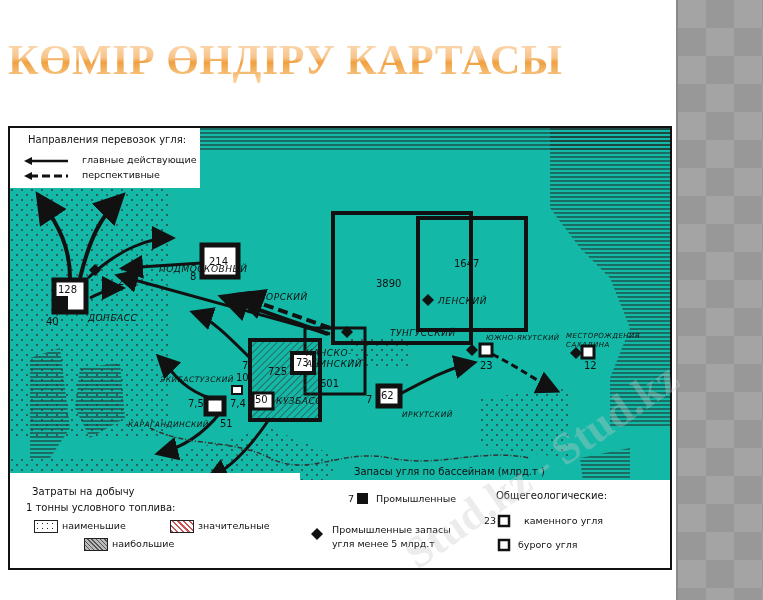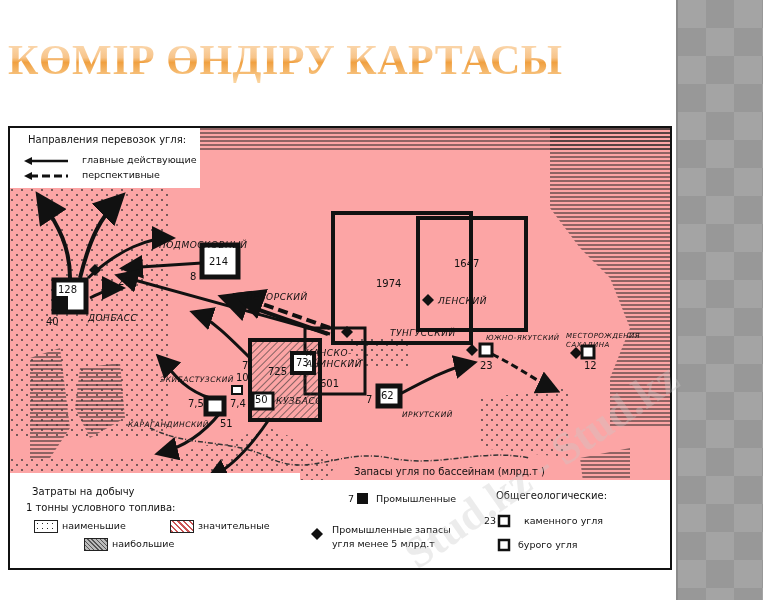--- a/index.html
+++ b/index.html
@@ -24,21 +24,21 @@
       background-color: #a4a4a4;
       background-image:
         linear-gradient(45deg, #989898 25%, transparent 25%, transparent 75%, #989898 75%),
         linear-gradient(45deg, #989898 25%, transparent 25%, transparent 75%, #989898 75%);
       background-size: 56px 56px;
       background-position: 0 0, 28px 28px;
       border-left: 2px solid #8a8a8a;
     }
     .map-frame {
       position: absolute; left: 8px; top: 126px; width: 660px; height: 440px;
-      border: 2px solid #111; background: #fca5a5; overflow: hidden;
+      border: 2px solid #111; background: #14b8a6; overflow: hidden;
     }
     .map-svg { position: absolute; left: 0; top: 0; }
     .lbl { position: absolute; font-family: "DejaVu Sans", sans-serif; color: #111; white-space: nowrap; }
     .lbl-it { font-style: italic; font-size: 9px; letter-spacing: 0.5px; }
     .num { font-size: 10px; }
     .legend-text { font-size: 9.5px; }
     .legend-head { font-size: 10px; }
     .swatch { display: inline-block; width: 22px; height: 11px; border: 1px solid #222; vertical-align: middle; margin-right: 4px; }
     .sw-dots { background-image: radial-gradient(#222 0.8px, transparent 1px); background-size: 5px 5px; }
     .sw-hatch { background-image: repeating-linear-gradient(45deg, #c55 0 1.5px, transparent 1.5px 4px); }
@@ -147,32 +147,32 @@
     <rect x="347" y="365" width="11" height="11" fill="#111"></rect>
     <path d="M307,400 l6,6 l-6,6 l-6,-6 Z" fill="#111"></path>
     <rect x="489" y="388" width="10" height="10" fill="#fff" stroke="#111" stroke-width="2.5"></rect>
     <rect x="489" y="412" width="10" height="10" fill="#fff" stroke="#111" stroke-width="2.5"></rect>
   </svg>
 
   <div class="lbl legend-head" style="left:18px;top:6px;">Направления перевозок угля:</div>
   <div class="lbl legend-text" style="left:72px;top:26px;">главные действующие</div>
   <div class="lbl legend-text" style="left:72px;top:41px;">перспективные</div>
 
-  <div class="lbl lbl-it" style="left:102px;top:112px;padding-left:47px;">ПОДМОСКОВНЫЙ</div>
+  <div class="lbl lbl-it" style="left:102px;top:136px;padding-left:47px;">ПОДМОСКОВНЫЙ</div>
   <div class="lbl num" style="left:108px;top:148px;">20</div>
 
   <div class="lbl num" style="left:199px;top:128px;">214</div>
   <div class="lbl num" style="left:180px;top:143px;">8</div>
   <div class="lbl lbl-it" style="left:236px;top:164px;">ПЕЧОРСКИЙ</div>
 
   <div class="lbl num" style="left:48px;top:156px;">128</div>
   <div class="lbl num" style="left:36px;top:188px;">40</div>
   <div class="lbl lbl-it" style="left:78px;top:185px;">ДОНБАСС</div>
 
-  <div class="lbl num" style="left:366px;top:150px;">1974</div>
+  <div class="lbl num" style="left:366px;top:150px;">3890</div>
   <div class="lbl lbl-it" style="left:380px;top:200px;">ТУНГУССКИЙ</div>
 
   <div class="lbl num" style="left:444px;top:130px;">1647</div>
   <div class="lbl lbl-it" style="left:428px;top:168px;">ЛЕНСКИЙ</div>
 
   <div class="lbl lbl-it" style="left:296px;top:220px;width:70px;white-space:normal;line-height:11px;">КАНСКО-АЧИНСКИЙ</div>
   <div class="lbl num" style="left:310px;top:250px;">601</div>
 
   <div class="lbl num" style="left:258px;top:238px;">725</div>
   <div class="lbl num" style="left:286px;top:229px;">73</div>

